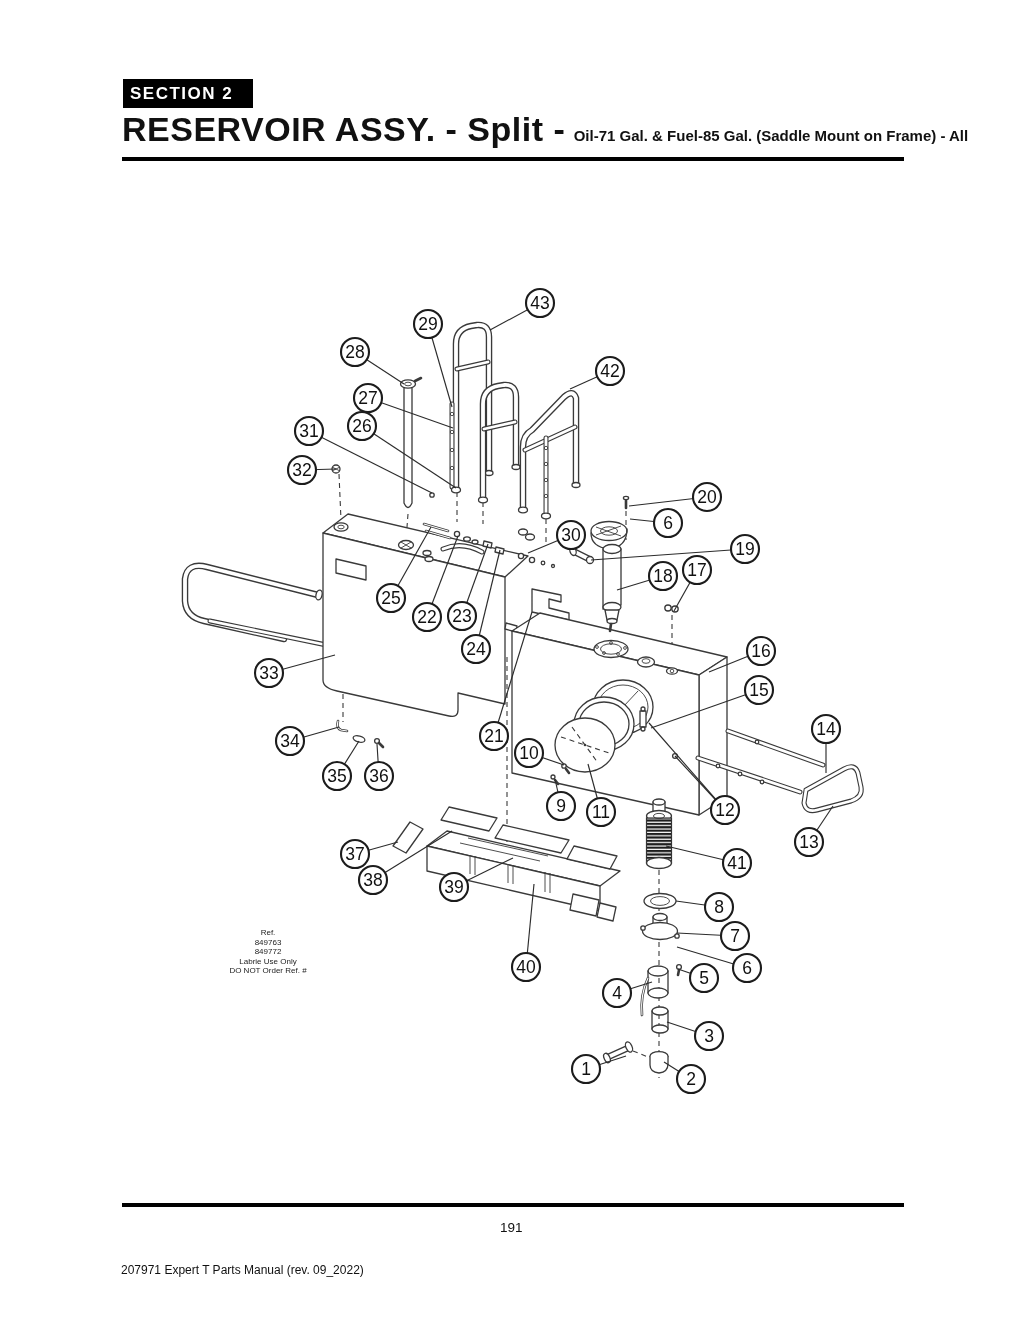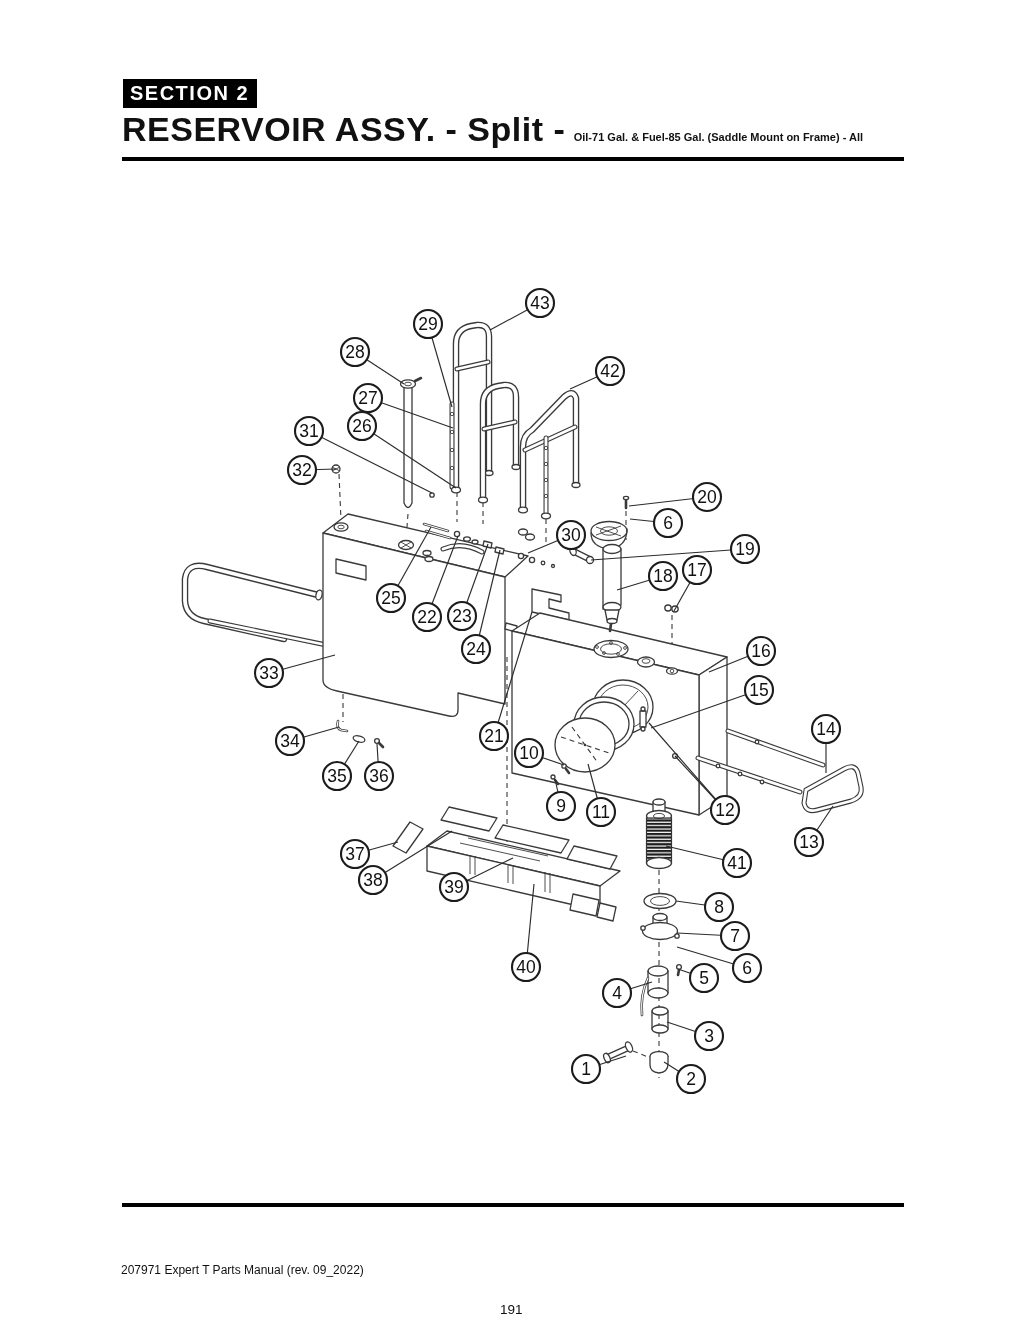--- a/index.html
+++ b/index.html
@@ -1,28 +1,28 @@
 <!DOCTYPE html>
 <html><head>
 <meta charset="utf-8">
 <style>
   html,body{margin:0;padding:0;background:#ffffff;}
   .page{position:relative;width:1024px;height:1326px;background:#fff;
         font-family:"Liberation Sans",sans-serif;overflow:hidden;color:#111;}
   .section-badge{position:absolute;left:123px;top:79px;height:29px;background:#000;color:#fff;
-        font-weight:bold;font-size:20px;letter-spacing:1.5px;display:flex;align-items:center;
-        padding:0 8px 0 7px;box-sizing:border-box;}
+        font-weight:bold;font-size:17px;letter-spacing:1.5px;display:flex;align-items:center;
+        padding:0 20px 0 7px;box-sizing:border-box;}
   .title-row{position:absolute;left:122px;top:110px;width:784px;white-space:nowrap;}
   .title-main{font-size:34px;font-weight:bold;letter-spacing:0.5px;}
-  .title-sub{font-size:11px;font-weight:bold;margin-left:4px;}
+  .title-sub{font-size:15px;font-weight:bold;margin-left:4px;}
   .rule{position:absolute;left:122px;width:782px;height:4px;background:#000;}
   .rule-top{top:157px;}
   .rule-bottom{top:1203px;}
   .footer-left{position:absolute;left:121px;top:1263px;font-size:12px;}
-  .footer-page{position:absolute;left:500px;top:1302px;font-size:13.5px;}
+  .footer-page{position:absolute;left:500px;top:1220px;font-size:13.5px;}
   .diagram-svg{position:absolute;left:0;top:0;width:1024px;height:1326px;}
   .ref-note{position:absolute;left:200px;top:928px;width:136px;text-align:center;
         font-size:8px;line-height:1.2;color:#222;}
   
   .ln{fill:none;stroke:#3a3a3a;stroke-width:1.3;stroke-linejoin:round;stroke-linecap:round;}
   .lnW{fill:#ffffff;stroke:#3a3a3a;stroke-width:1.3;stroke-linejoin:round;}
   .thin{fill:none;stroke:#3a3a3a;stroke-width:0.9;}
   .tubeO{fill:none;stroke:#3a3a3a;stroke-width:6.5;stroke-linecap:round;stroke-linejoin:round;}
   .tubeI{fill:none;stroke:#ffffff;stroke-width:3.8;stroke-linecap:round;stroke-linejoin:round;}
   .barO{fill:none;stroke:#3a3a3a;stroke-width:5;stroke-linecap:round;}
@@ -427,18 +427,25 @@
         <text x="526" y="973" class="callout-text">40</text>
         <circle cx="737" cy="863" r="14" class="callout-circle"></circle>
         <text x="737" y="869" class="callout-text">41</text>
         <circle cx="610" cy="371" r="14" class="callout-circle"></circle>
         <text x="610" y="377" class="callout-text">42</text>
         <circle cx="540" cy="303" r="14" class="callout-circle"></circle>
         <text x="540" y="309" class="callout-text">43</text>
       </g>
   </svg>
 
+  <div class="ref-note">
+    <div>Ref.</div>
+    <div>849763</div>
+    <div>849772</div>
+    <div>Labrie Use Only</div>
+    <div>DO NOT Order Ref. #</div>
+  </div>
 
   <div class="rule rule-bottom"></div>
   <div class="footer-left">207971 Expert T Parts Manual (rev. 09_2022)</div>
   <div class="footer-page">191</div>
 
 </div>
 
 </body></html>

